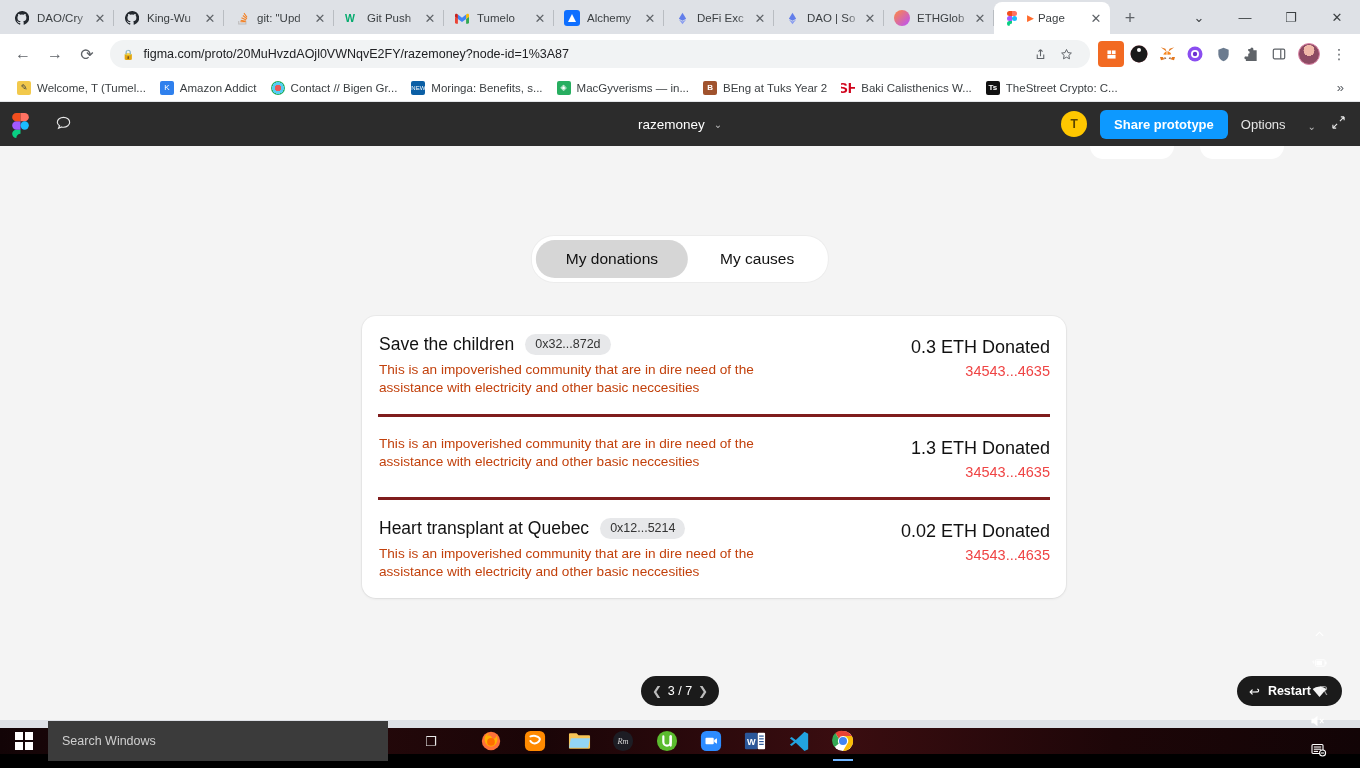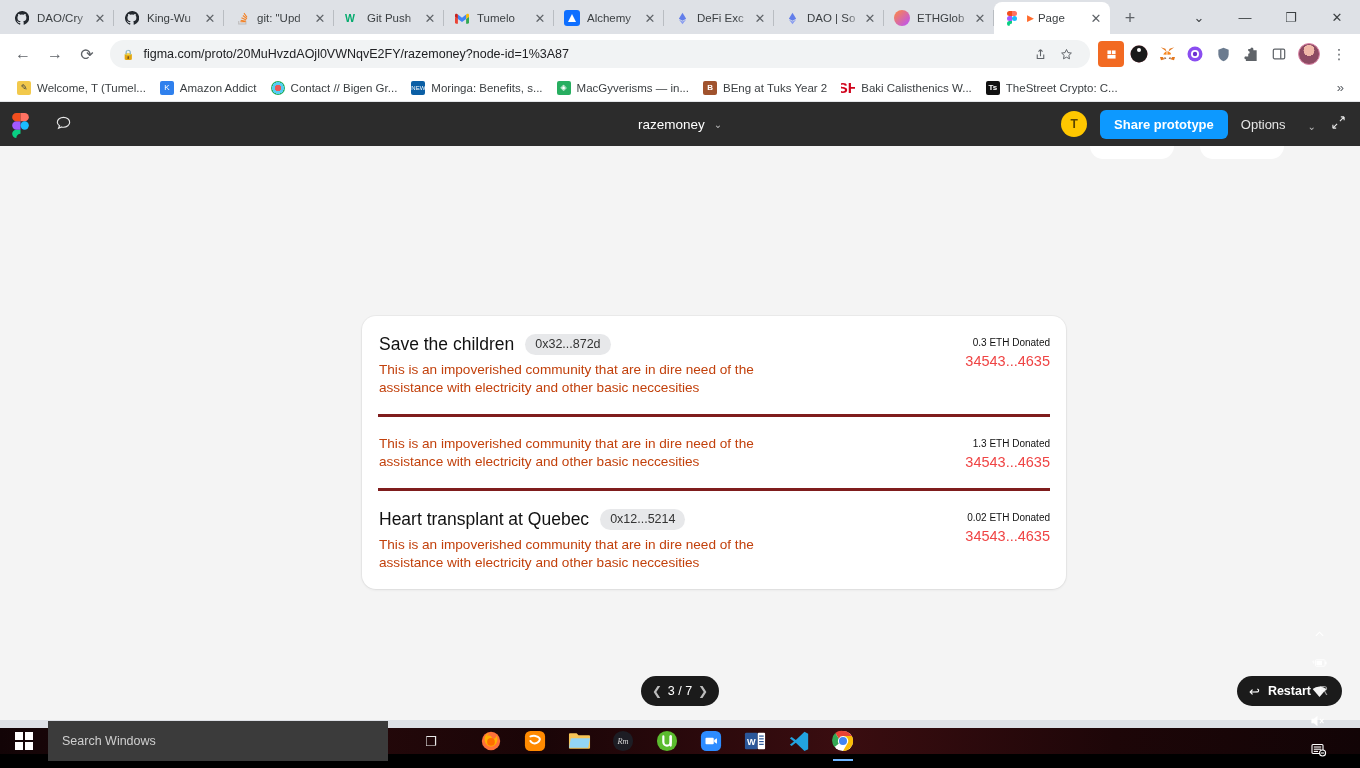--- a/index.html
+++ b/index.html
@@ -149,21 +149,21 @@
   .row:last-child { border-bottom:none; }
   .row-left { flex:1; padding-left:1px; }
   .row-title-line { display:flex; align-items:center; gap:11px; margin-bottom:6px; }
   .row-title { font-size:17.5px; color:#111; font-weight:500; line-height:1.1; }
   .row-addr {
     background:#e7e8ea; border-radius:11px; padding:3px 10px 4px;
     font-size:12.5px; color:#333;
   }
   .row-desc { font-size:13.6px; color:#c2410c; line-height:1.33; max-width:395px; }
   .row-right { text-align:right; padding-top:3px; min-width:170px; }
-  .row-amt { font-size:10px; color:#111; margin-bottom:5px; white-space:nowrap; }
+  .row-amt { font-size:18px; color:#111; margin-bottom:5px; white-space:nowrap; }
   .row-tx { font-size:14.5px; color:#ef4444; }
 
   .pager {
     position:absolute; left:50%; transform:translateX(-50%); bottom:14px;
     background:#1b1b1b; border-radius:18px; height:30px; width:78px;
     display:flex; align-items:center; justify-content:space-between;
     padding:0 11px; color:#fff; font-size:12.5px;
   }
   .pager-arrow { font-size:12px; color:#bdbdbd; line-height:1; }
   .restart {
@@ -479,20 +479,24 @@
         </svg>
       </div>
     </div>
   </div>
 
   <div class="proto">
 
     <div class="cutoff-pill" style="left:1090px;width:84px;"></div>
     <div class="cutoff-pill" style="left:1200px;width:84px;"></div>
 
+    <div class="toggle-wrap">
+      <div class="toggle-btn on">My donations</div>
+      <div class="toggle-btn">My causes</div>
+    </div>
 
     <div class="card">
 
       <div class="row">
         <div class="row-left">
           <div class="row-title-line">
             <span class="row-title">Save the children</span>
             <span class="row-addr">0x32...872d</span>
           </div>
           <div class="row-desc">This is an impoverished community that are in dire need of the assistance with electricity and other basic neccesities</div>

